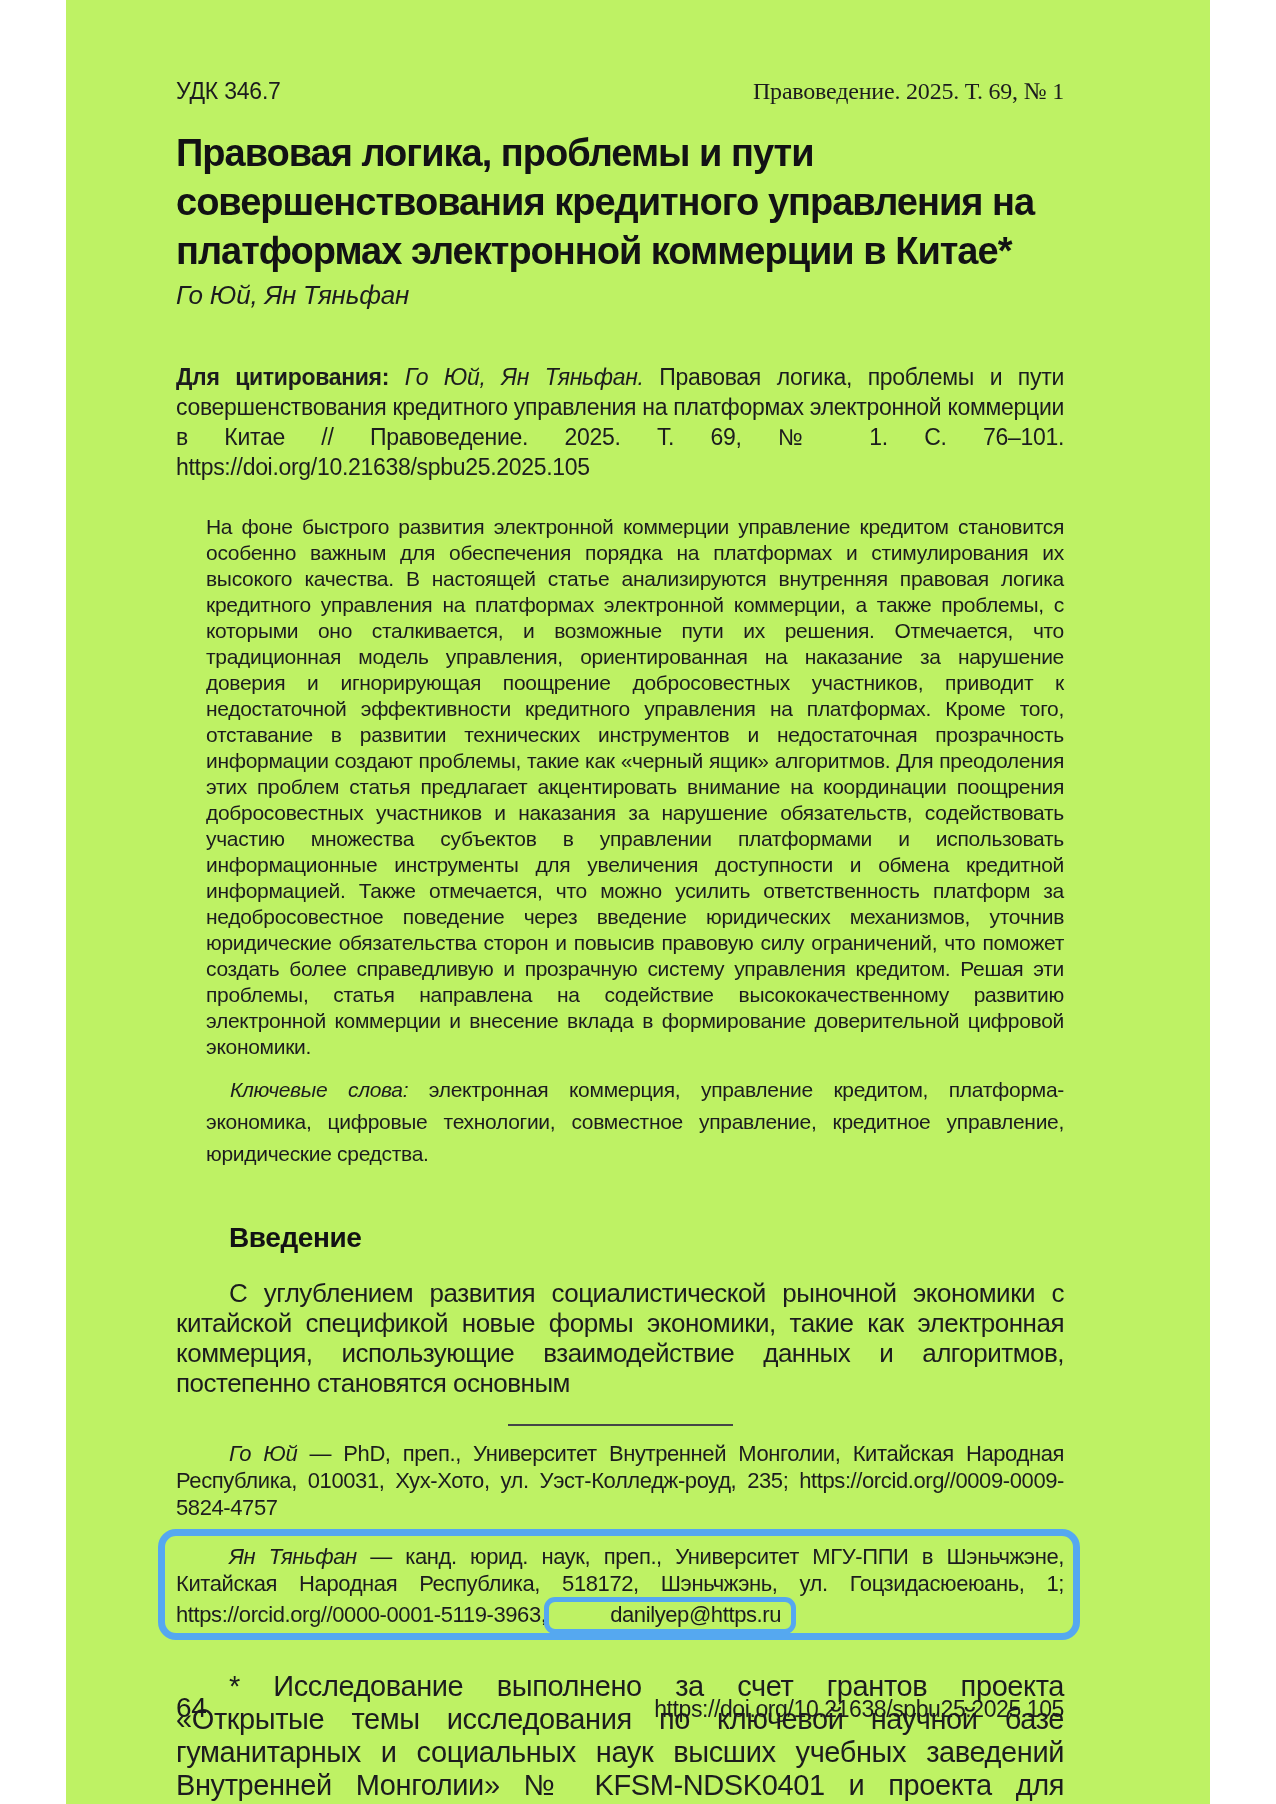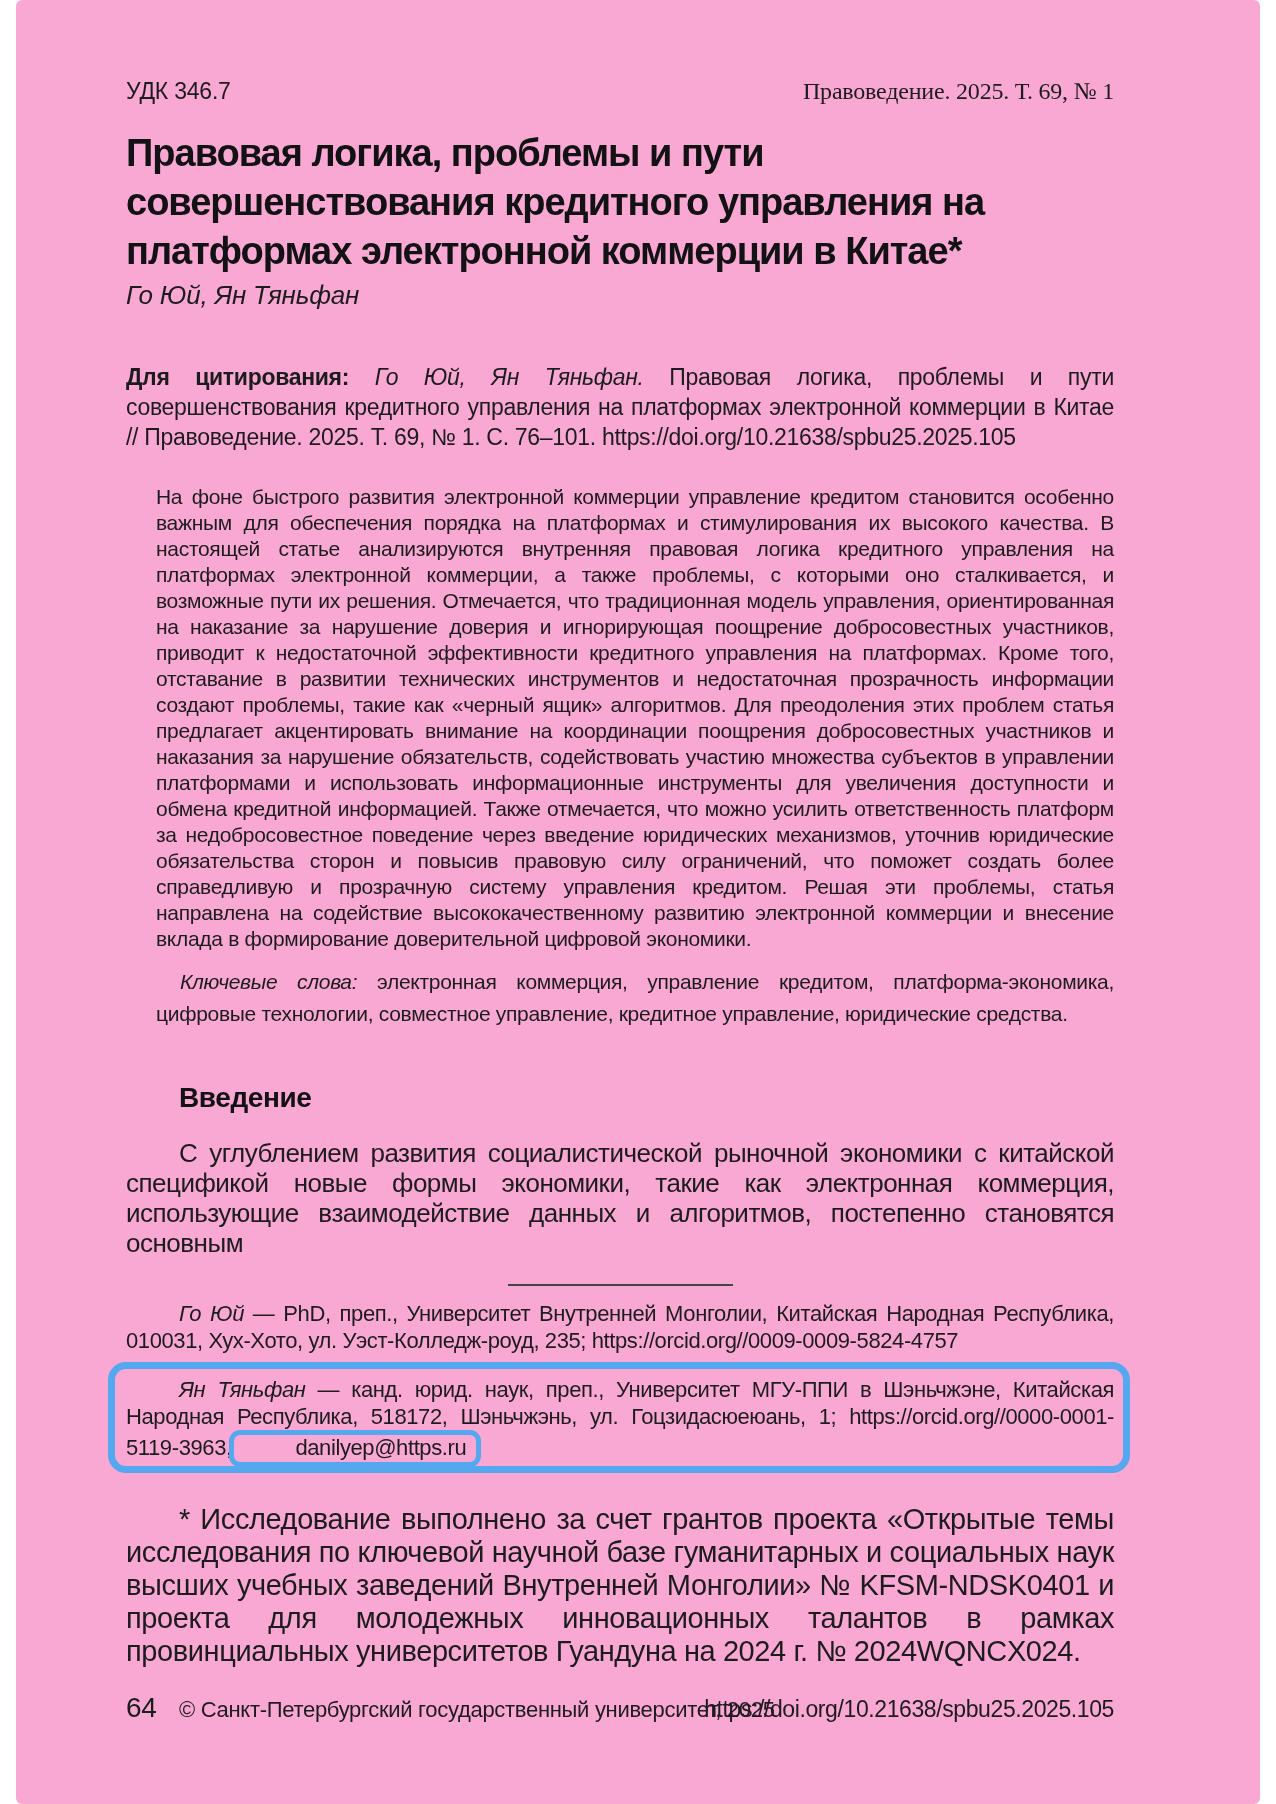--- a/index.html
+++ b/index.html
@@ -1,27 +1,26 @@
 <!DOCTYPE html>
 <html lang="ru" style="--accent: #55a8f0;"><head>
 <meta charset="utf-8">
 <style>
   html, body { margin: 0; padding: 0; background: #ffffff; }
   .page {
     position: relative;
-    width: 1244px;
+    width: 1144px;
     height: 1804px;
     margin: 0 auto;
-    background: #f9a8d4;
+    background: #bef264;
     font-family: "Liberation Sans", sans-serif;
     color: #1c1c1e;
     overflow: hidden;
     box-sizing: border-box;
     padding: 78px 146px 0 110px;
-    border-radius: 6px;
   }
   .pagehead {
     display: flex;
     justify-content: space-between;
     align-items: baseline;
     font-size: 23px;
     letter-spacing: -0.2px;
   }
   .pagehead .udc { font-family: "Liberation Sans", sans-serif; }
   .pagehead .journal { font-family: "Liberation Serif", serif; font-size: 24px; margin-left: 24px; }

